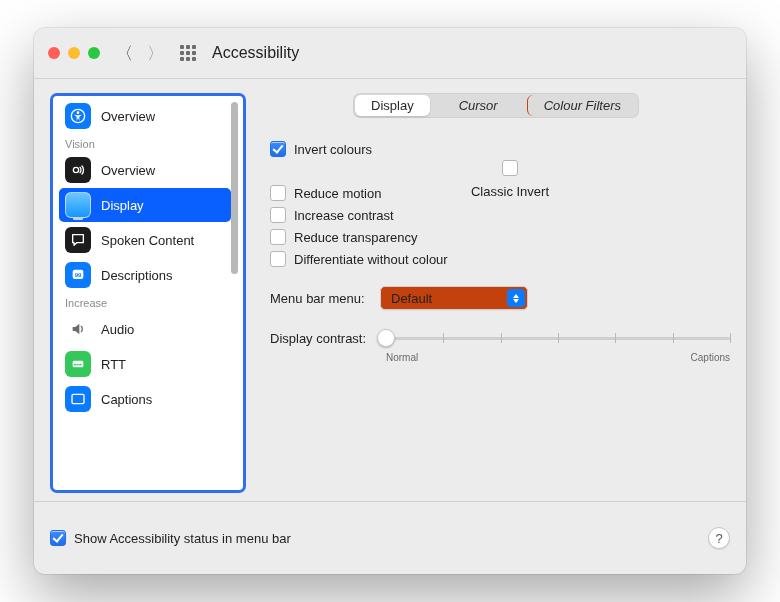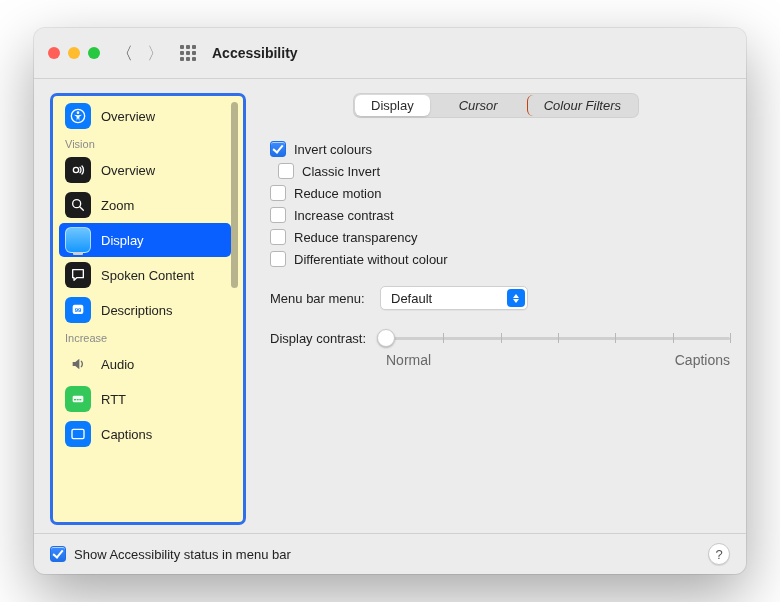--- a/index.html
+++ b/index.html
@@ -48,42 +48,42 @@
   .nav{display:flex;gap:14px;color:#9a9a9a;font-size:17px;}
   .nav span{line-height:1;}
   .nav .enabled{color:#555;}
   .apps-icon{
     width:16px;height:16px;display:grid;
     grid-template-columns:repeat(3,4px);
     grid-template-rows:repeat(3,4px);
     gap:2px;
   }
   .apps-icon i{background:#6d6d6d;border-radius:1px;}
-  .title{font-weight:700;font-size:14px;}
+  .title{font-weight:400;font-size:16px;}
   .spacer{flex:1;}
   .search{
     display:flex;align-items:center;gap:6px;
     background:rgba(0,0,0,.04);
     border:1px solid rgba(0,0,0,.12);
     border-radius:6px;height:24px;width:180px;
     padding:0 8px;color:#888;
   }
   .search svg{width:12px;height:12px;fill:#888;}
   .search input{
     border:none;background:transparent;outline:none;
     font-size:13px;color:#333;width:100%;
   }
   
   .body{flex:1;display:flex;padding:14px 16px 8px 16px;gap:16px;min-height:0;}
   
   .sidebar-wrap{
     width:196px;flex:0 0 196px;
     border:3px solid var(--focus-ring);
     border-radius:7px;
-    background:#fef9c3;
+    background:#ffffff;
     position:relative;
     padding:2px 2px 2px 2px;
     box-sizing:border-box;
     overflow:hidden;
   }
   .sidebar{height:100%;overflow:hidden;position:relative;}
   .sidebar-scroller{
     position:absolute;right:3px;top:4px;width:7px;height:44%;
     background:rgba(0,0,0,.28);border-radius:4px;
   }
@@ -133,21 +133,21 @@
   }
   .tab.sel{background:#fff;box-shadow:0 1px 2px rgba(0,0,0,.15);}
   .tab+.tab{margin-left:13px;font-style:italic;}
   .tab.sep{border-left:1px solid #c2410c;}
   
   .checks{margin-left:8px;}
   .ck{
     display:flex;align-items:center;gap:8px;
     height:22px;
   }
-  .ck.sub{margin-left:8px;}
+  .ck.sub{margin-left:20px;flex-direction:column;}
   .box{
     width:14px;height:14px;border-radius:3px;
     background:#fff;border:1px solid #b6b6b6;
     box-shadow:inset 0 1px 0 rgba(255,255,255,.6);
     position:relative;flex:0 0 14px;
   }
   .box.checked{
     background:linear-gradient(#3d8bff,#1f6fe8);
     border-color:#1f6fe8;
   }
@@ -157,21 +157,21 @@
     border-top:none;border-right:none;transform:rotate(-50deg);
   }
   
   .row{
     display:flex;align-items:center;gap:10px;
     margin:16px 0 0 8px;
   }
   .row .lab{min-width:100px;text-align:left;}
   .select{
     display:flex;align-items:center;gap:10px;
-    background:#ffffff;border:1px solid #cfcfcf;border-radius:5px;
+    background:#c2410c;border:1px solid #cfcfcf;border-radius:5px;
     height:22px;padding:0 2px 0 10px;width:134px;
     box-shadow:0 1px 0 rgba(0,0,0,.04);
     position:relative;
   }
   .select .val{flex:1;}
   .select .arrows{
     width:18px;height:18px;border-radius:4px;
     background:#0a7bff;display:flex;flex-direction:column;
     align-items:center;justify-content:center;gap:1px;
   }
@@ -194,26 +194,26 @@
     background:#cfcfcf;border-radius:2px;
   }
   .tick{position:absolute;top:5px;width:1px;height:10px;background:#b8b8b8;}
   .knob{
     position:absolute;top:1px;left:0;width:16px;height:16px;border-radius:50%;
     background:#fff;border:1px solid #c8c8c8;box-shadow:0 1px 2px rgba(0,0,0,.25);
     transform:translateX(-50%);
   }
   .slider-cap{
     display:flex;justify-content:space-between;
-    font-size:14px;color:#696969;margin:4px 0 0 116px;
+    font-size:10px;color:#696969;margin:4px 0 0 116px;
   }
   
   .footer{
     flex:0 0 40px;border-top:1px solid var(--sep);
-    display:flex;align-items:center;padding:0 16px;gap:8px;
+    display:flex;align-items:center;padding:16px 16px;gap:8px;
   }
   .footer .spacer{flex:1;}
   .help{
     width:20px;height:20px;border-radius:50%;
     background:#fff;border:1px solid #c8c8c8;
     display:flex;align-items:center;justify-content:center;
     font-size:13px;color:#555;box-shadow:0 1px 1px rgba(0,0,0,.1);
   }
 </style>
 </head>
@@ -266,29 +266,20 @@
         <div class="item">
           <div class="ic black">
             <svg viewBox="0 0 24 24">
                 <circle cx="9" cy="12" r="4" fill="none" stroke="#fff" stroke-width="2"></circle>
                 <path d="M15 8c2 2 2 6 0 8M18 6c3 3 3 9 0 12" fill="none" stroke="#fff" stroke-width="2" stroke-linecap="round"></path>
               </svg>
           </div>
           <span class="lbl">Overview</span>
         </div>
 
-        <div class="item">
-          <div class="ic black">
-            <svg viewBox="0 0 24 24">
-                <circle cx="10" cy="10" r="6" fill="none" stroke="#fff" stroke-width="2"></circle>
-                <path d="M15 15l5 5" stroke="#fff" stroke-width="2" stroke-linecap="round"></path>
-              </svg>
-          </div>
-          <span class="lbl">Zoom</span>
-        </div>
 
         <div class="item selected">
           <div class="ic display-sel" style="position:relative;"></div>
           <span class="lbl">Display</span>
         </div>
 
         <div class="item">
           <div class="ic black">
             <svg viewBox="0 0 24 24">
                 <path d="M4 4h16v12H10l-4 4v-4H4z" fill="none" stroke="#fff" stroke-width="2" stroke-linejoin="round"></path>

